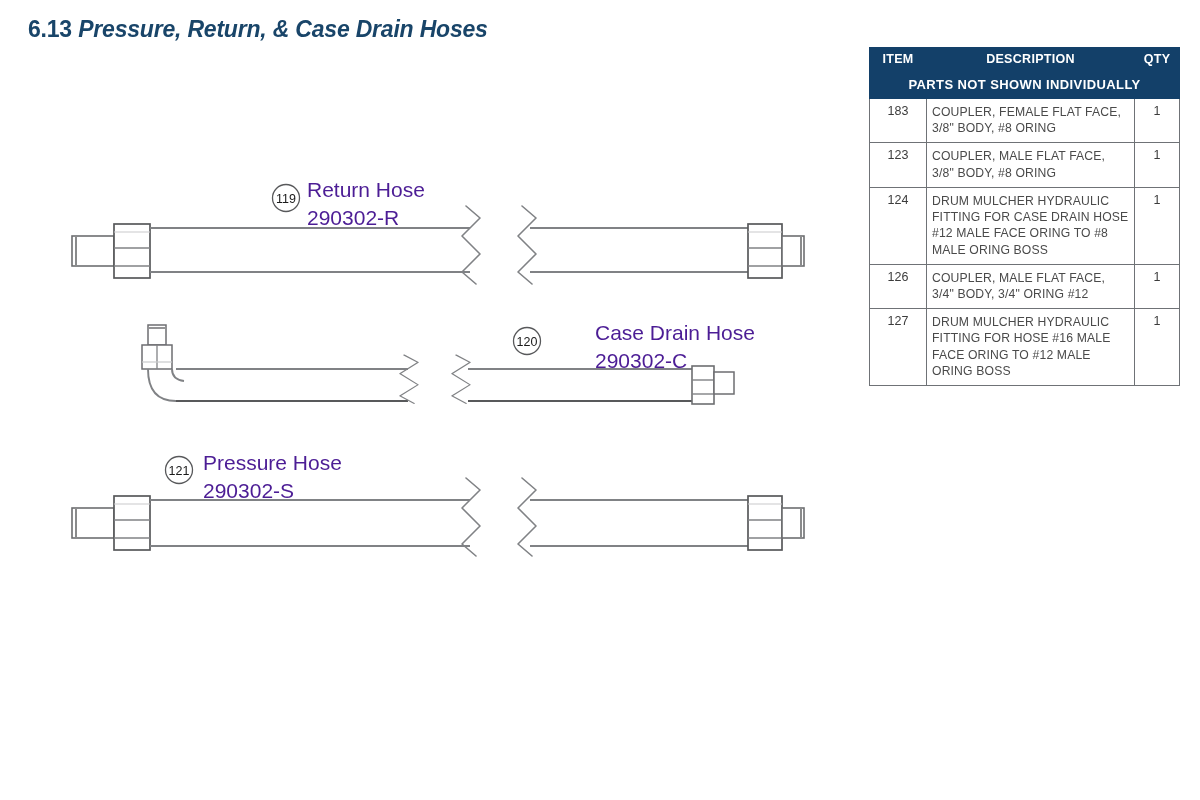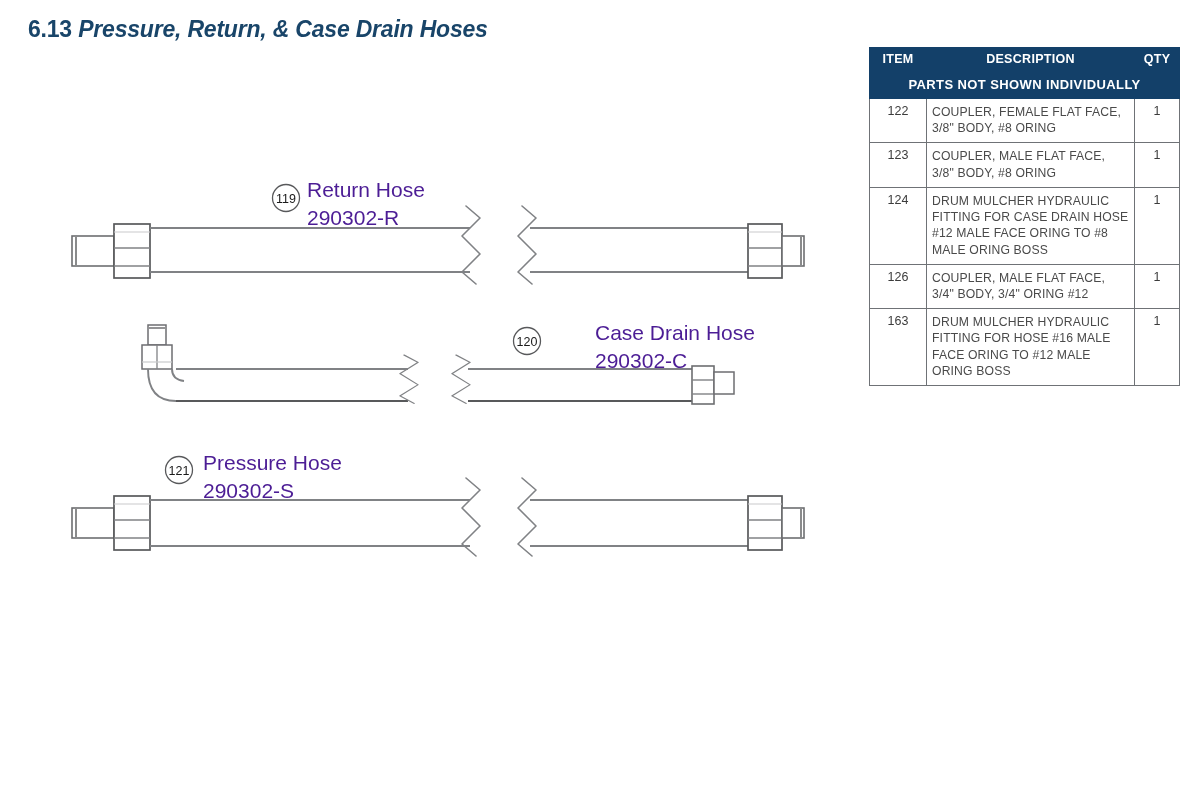--- a/index.html
+++ b/index.html
@@ -214,38 +214,38 @@
       <th class="col-head">ITEM</th>
       <th class="col-head">DESCRIPTION</th>
       <th class="col-head">QTY</th>
     </tr>
     <tr>
       <th class="tbl-title" colspan="3">PARTS NOT SHOWN INDIVIDUALLY</th>
     </tr>
   </thead>
   <tbody>
     <tr>
-      <td class="c-item">122</td>
+      <td class="c-item">183</td>
       <td class="c-desc">COUPLER, FEMALE FLAT FACE, 3/8" BODY, #8 ORING</td>
       <td class="c-qty">1</td>
     </tr>
     <tr>
       <td class="c-item">123</td>
       <td class="c-desc">COUPLER, MALE FLAT FACE, 3/8" BODY, #8 ORING</td>
       <td class="c-qty">1</td>
     </tr>
     <tr>
       <td class="c-item">124</td>
       <td class="c-desc">DRUM MULCHER HYDRAULIC FITTING FOR CASE DRAIN HOSE #12 MALE FACE ORING TO #8 MALE ORING BOSS</td>
       <td class="c-qty">1</td>
     </tr>
     <tr>
       <td class="c-item">126</td>
       <td class="c-desc">COUPLER, MALE FLAT FACE, 3/4" BODY, 3/4" ORING #12</td>
       <td class="c-qty">1</td>
     </tr>
     <tr>
-      <td class="c-item">163</td>
+      <td class="c-item">127</td>
       <td class="c-desc">DRUM MULCHER HYDRAULIC FITTING FOR HOSE #16 MALE FACE ORING TO #12 MALE ORING BOSS</td>
       <td class="c-qty">1</td>
     </tr>
   </tbody>
 </table>
 
 </body></html>

